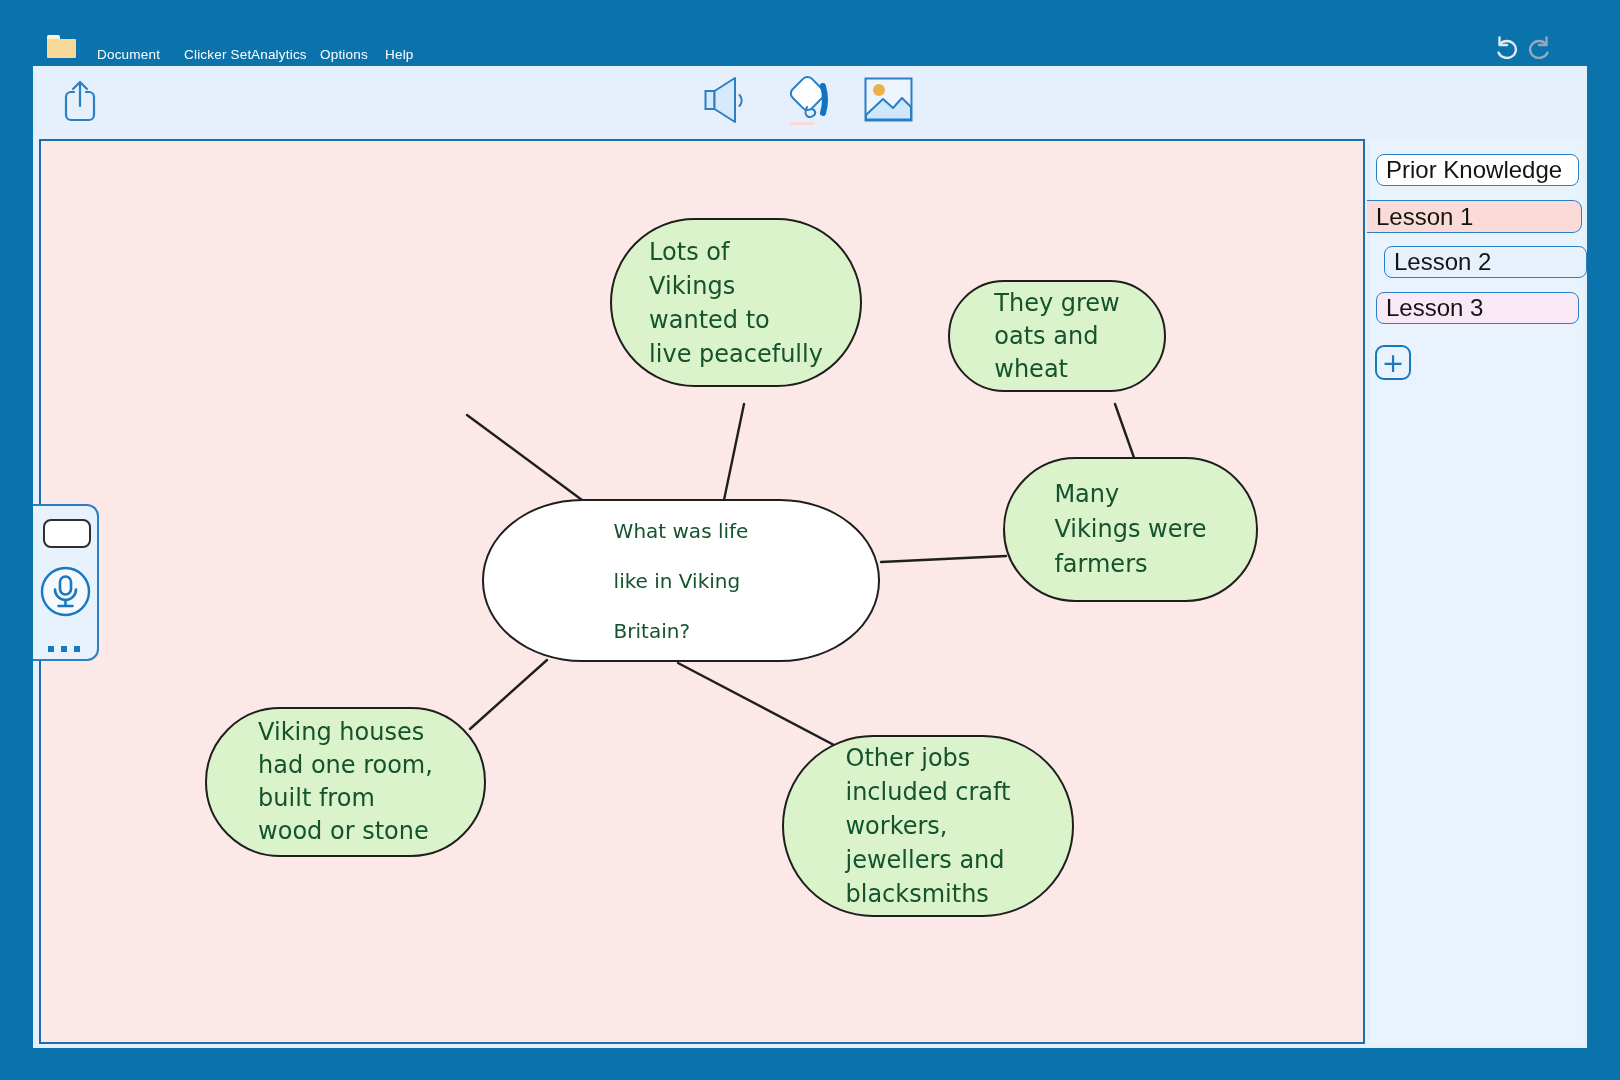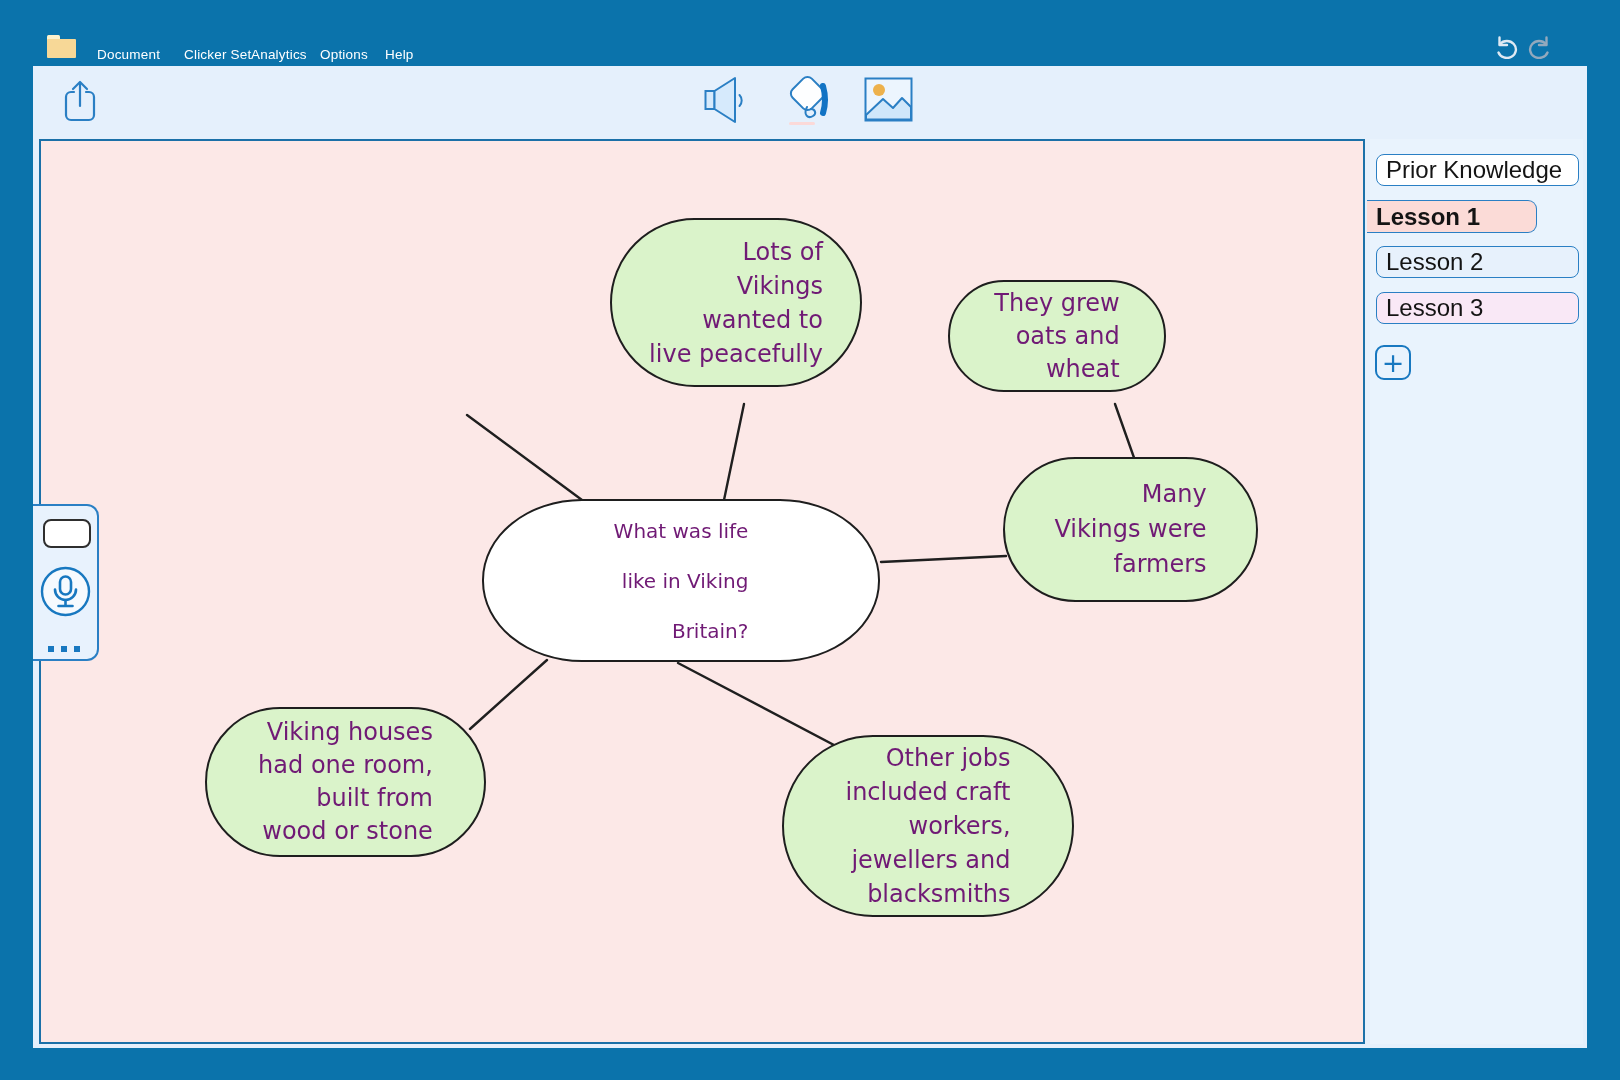--- a/index.html
+++ b/index.html
@@ -40,22 +40,22 @@
 
   
   .canvas {
     position:absolute; left:6px; top:73px; width:1326px; height:905px;
     border:2px solid #1b70a8;
   }
   .links { position:absolute; left:0; top:0; width:1322px; height:901px; }
 
   .node {
     position:absolute; display:flex; align-items:center; justify-content:center;
-    text-align:right; white-space:pre-line;
-    border:2px solid #1e1e1e; color:#701a75;
+    text-align:left; white-space:pre-line;
+    border:2px solid #1e1e1e; color:#14532d;
     font-family:"DejaVu Sans", sans-serif; font-size:24px;
     cursor:pointer;
   }
   .node-title {
     left:441px; top:358px; width:398px; height:163px;
     border-radius:100px / 81px; font-size:20px; line-height:50px;
   }
   .n-king   { left:242px; top:148px; width:196px; height:121px; border-radius:61px;  line-height:37px; }
   .n-lots   { left:569px; top:77px;  width:252px; height:169px; border-radius:85px;  line-height:34px; }
   .n-grew   { left:907px; top:139px; width:218px; height:112px; border-radius:56px;  line-height:33px; }
@@ -68,24 +68,24 @@
     position:absolute; left:1337px; top:73px; width:213px; height:905px;
     background:#e9f3fd;
   }
   .tab {
     position:absolute; border:1.5px solid #2a7fc4; border-radius:8px;
     font-size:24px; color:#141414; display:flex; align-items:center;
     padding-left:9px; cursor:pointer;
   }
   .tab-0 { left:6px;  top:15px;  width:203px; height:32px; }
   .tab-1 {
-    left:-3px; top:61px; width:170px; height:33px;
-    border-left:none; border-radius:0 9px 9px 0; font-weight:bold;text-align:center;
-  }
-  .tab-2 { left:6px; top:107px; width:203px; height:32px; }
+    left:-3px; top:61px; width:215px; height:33px;
+    border-left:none; border-radius:0 9px 9px 0; font-weight:normal;text-align:center;
+  }
+  .tab-2 { left:14px; top:107px; width:203px; height:32px; }
   .tab-3 { left:6px; top:153px; width:203px; height:32px; }
   .add-btn {
     position:absolute; left:5px; top:206px; width:36px; height:35px;
     border:2px solid #1878c0; border-radius:9px; background:#e9f3fd;
     color:#1878c0; font-size:27px; line-height:1;
     display:flex; align-items:center; justify-content:center; cursor:pointer;
     font-family:"DejaVu Sans", sans-serif;
   }
 
   

